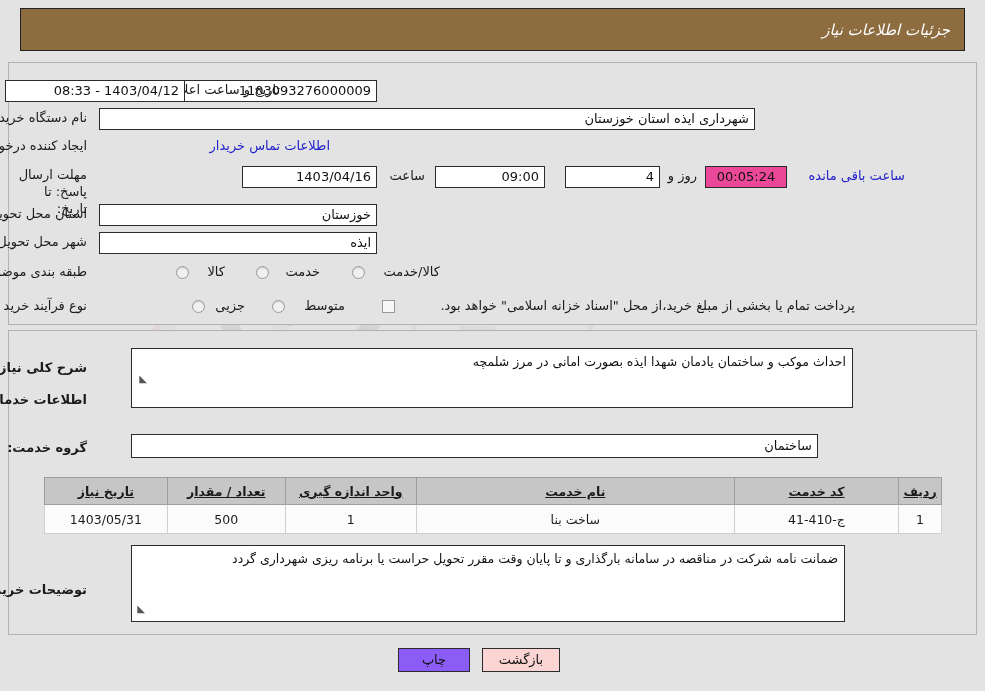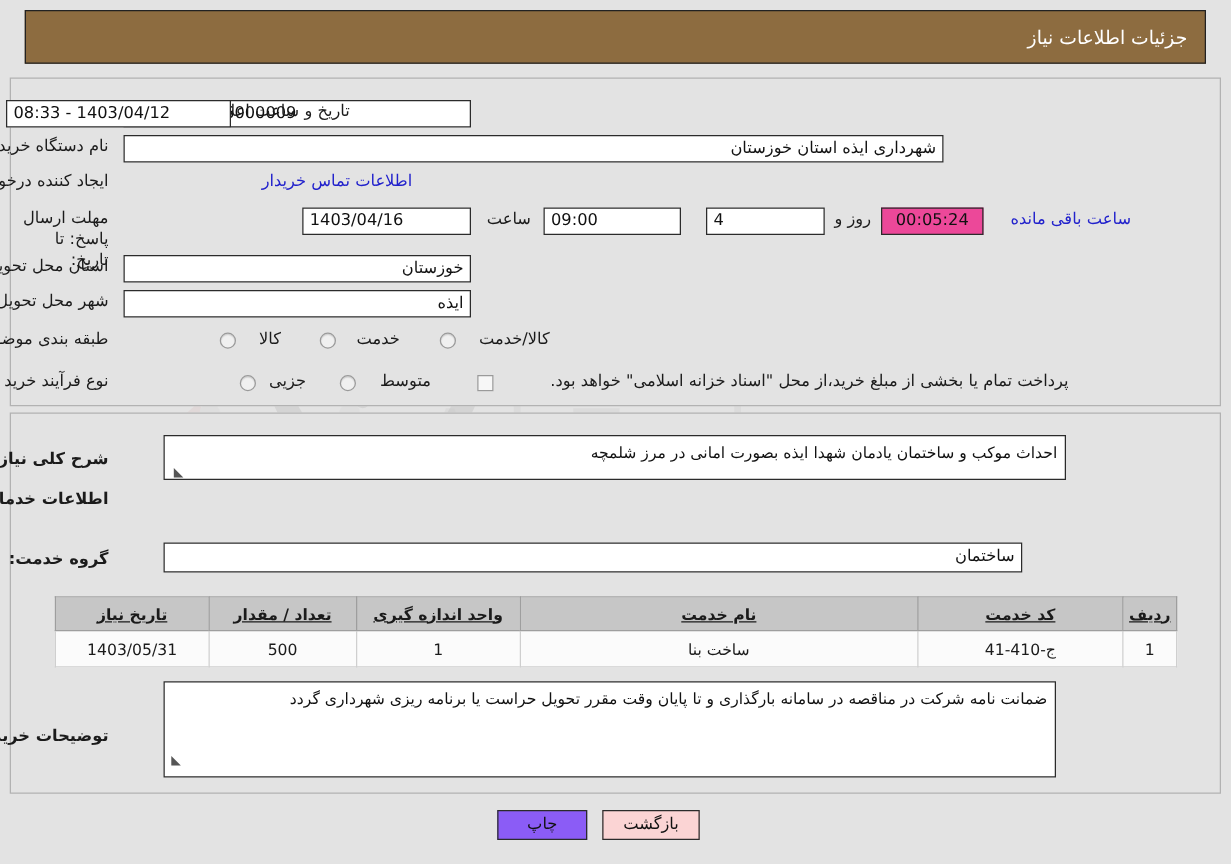--- a/index.html
+++ b/index.html
@@ -35,20 +35,21 @@
     width: 945px;
     height: 43px;
     background: #8d6c40;
     border: 1px solid #222;
     box-sizing: border-box;
     display: flex;
     align-items: center;
     justify-content: flex-start;
     padding-right: 14px;
     z-index: 10;
+    font-style: italic;
   }
   .header-title {
     color: #ffffff;
     font-size: 15px;
     letter-spacing: 0px;
   }
 
   
   .panel {
     position: absolute;
@@ -83,21 +84,21 @@
     font-family: "DejaVu Sans", "Liberation Sans", sans-serif;
     font-size: 13px;
     color: #111;
     padding: 0 5px;
     height: 22px;
     line-height: 20px;
     z-index: 12;
     white-space: nowrap;
     overflow: hidden;
   }
-  .inp.center { text-align: left; }
+  .inp.center { text-align: right; }
   .inp.right  { text-align: right; }
   .inp.timer  { background: #ec4899; text-align: center; }
 
   
   .radio {
     position: absolute;
     width: 13px;
     height: 13px;
     border-radius: 50%;
     background: #f0f0f0;
@@ -260,21 +261,21 @@
 
   <div class="radio" style="right:700px; top:300px;"></div>
   <div class="lbl" style="right:640px; top:298px;">متوسط</div>
 
   <div class="checkbox" style="right:590px; top:300px;"></div>
   <div class="lbl" style="right:130px; top:298px;">پرداخت تمام یا بخشی از مبلغ خرید،از محل "اسناد خزانه اسلامی" خواهد بود.</div>
 
   <div class="panel" id="panel-mid"></div>
 
   <div class="lbl lbl-b" style="right:898px; top:360px;">شرح کلی نیاز:</div>
-  <div class="ta" style="right:132px; top:348px; width:722px; height:36px;">احداث موکب و ساختمان یادمان شهدا ایذه بصورت امانی  در مرز شلمچه</div>
+  <div class="ta" style="right:132px; top:348px; width:722px; height:60px;">احداث موکب و ساختمان یادمان شهدا ایذه بصورت امانی  در مرز شلمچه</div>
   <div class="ta-grip" style="right:838px; top:373px;">◣</div>
 
   <div class="lbl lbl-b" style="right:898px; top:392px;">اطلاعات خدمات مورد نیاز</div>
 
   <div class="lbl lbl-b" style="right:898px; top:440px;">گروه خدمت:</div>
   <div class="inp right" style="right:167px; top:434px; width:687px; height:24px; line-height:22px;">ساختمان</div>
 
   <table id="svc-table">
     <thead>
       <tr>

